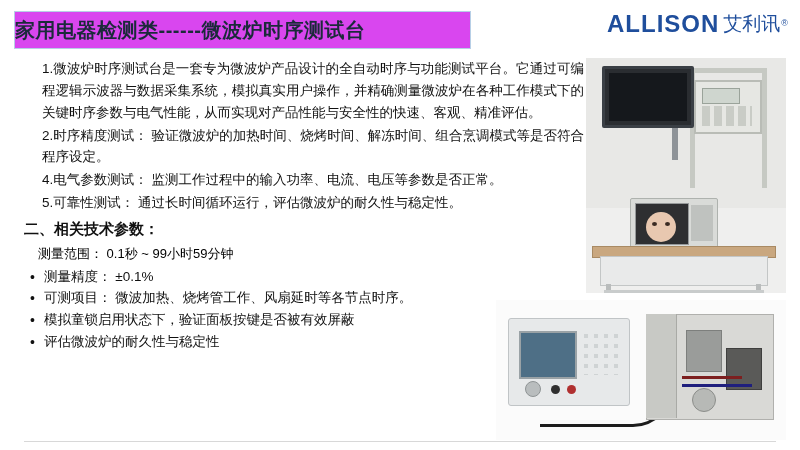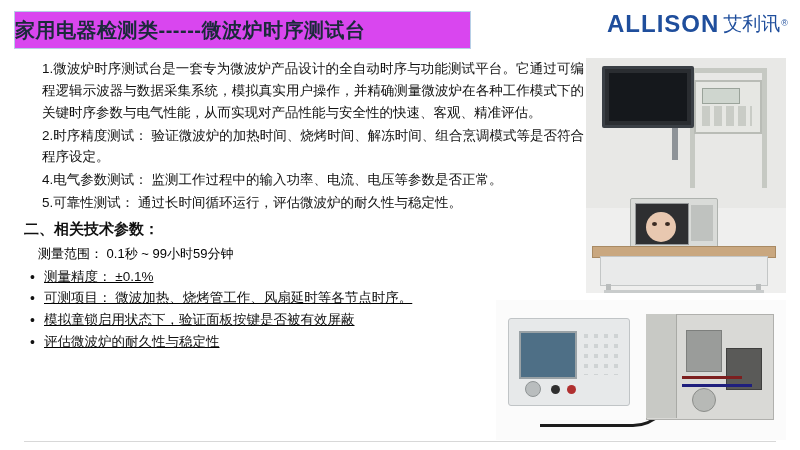--- a/index.html
+++ b/index.html
@@ -92,21 +92,20 @@
     text-align: justify;
   }
   .para.indent {
     text-indent: 0;
     padding-left: 18px;
   }
   .bullets {
     margin: 2px 0 0 0;
     padding: 0;
     list-style: none;
-    text-decoration: underline;
   }
   .bullets li {
     font-size: 13.5px;
     line-height: 1.62;
     color: #111111;
     padding-left: 20px;
     position: relative;
   }
   .bullets li::before {
     content: "•";

